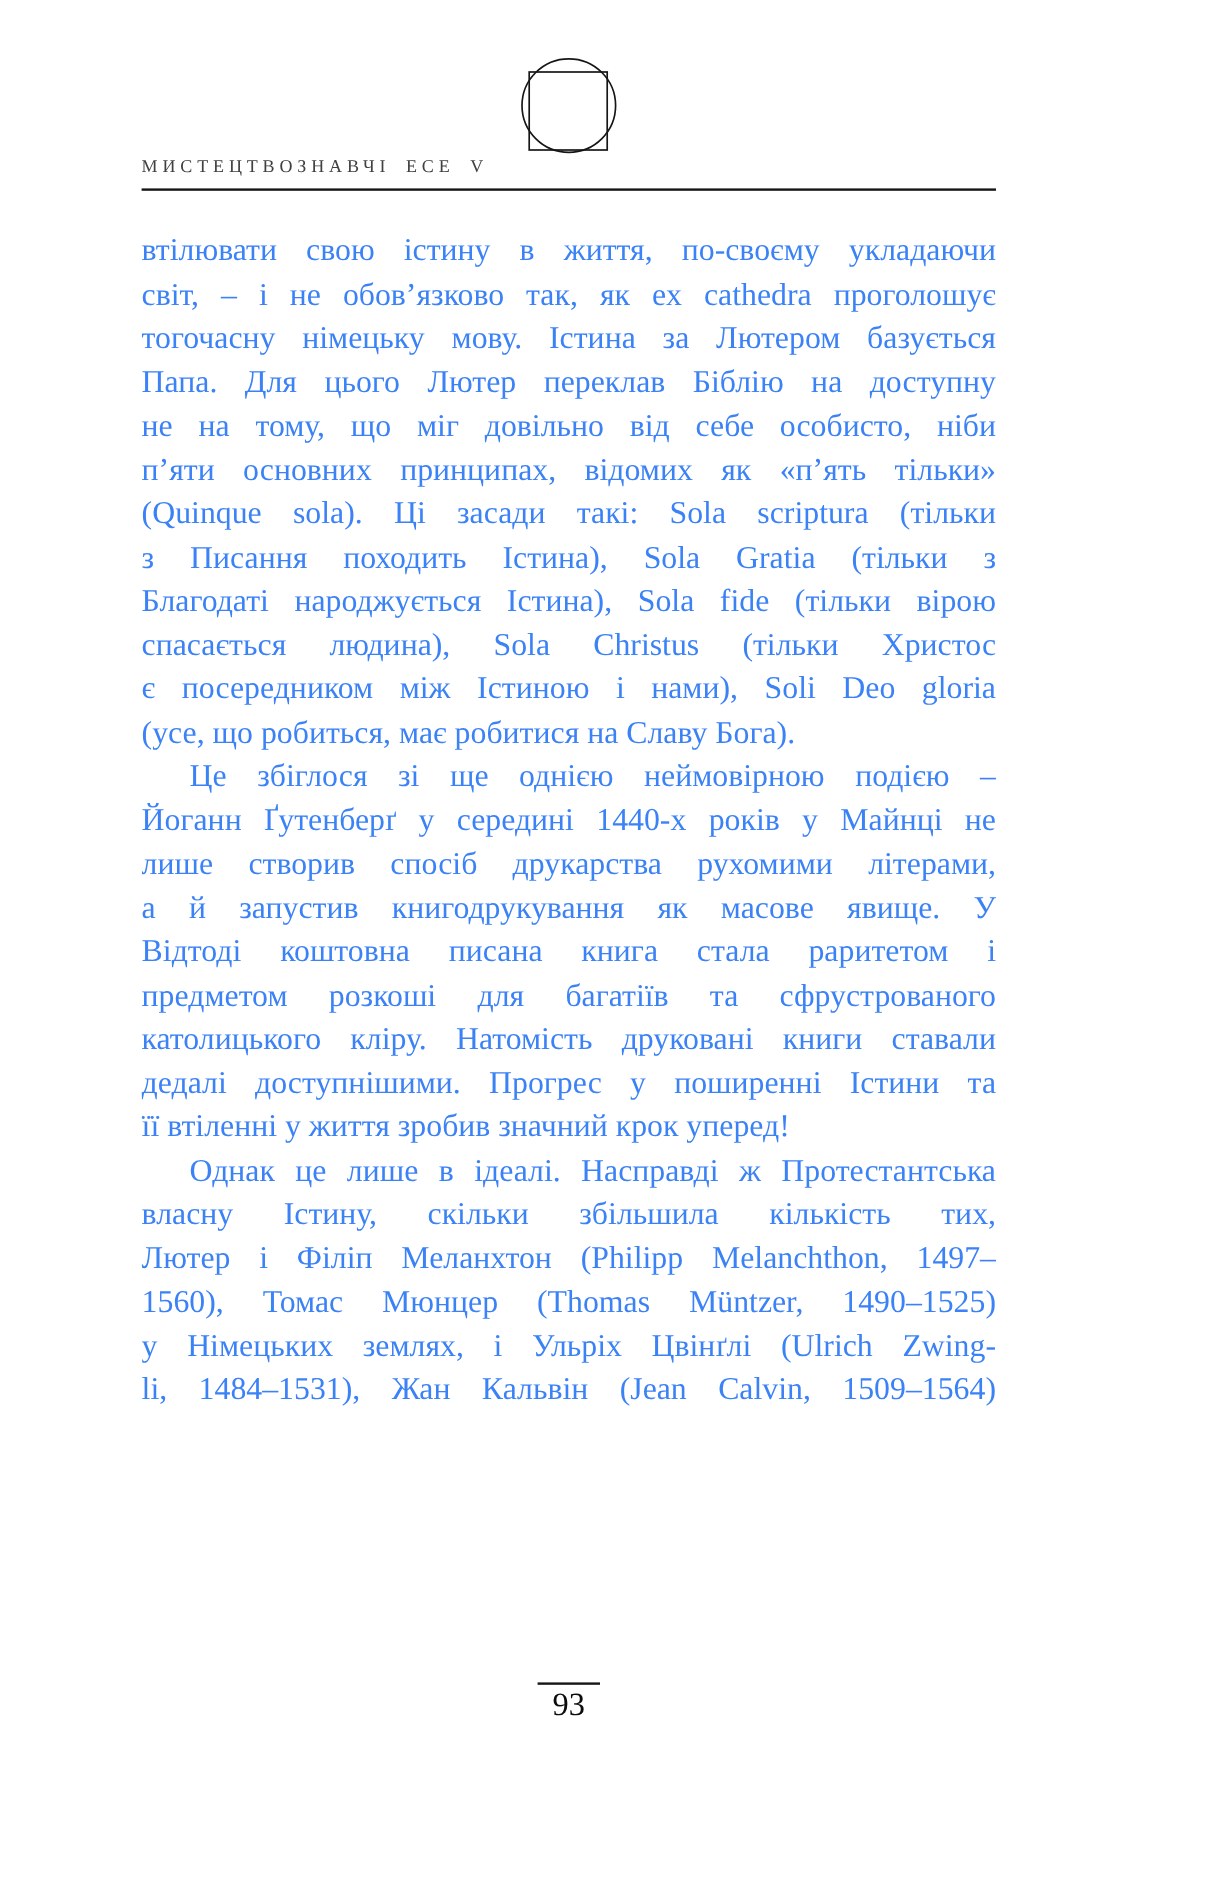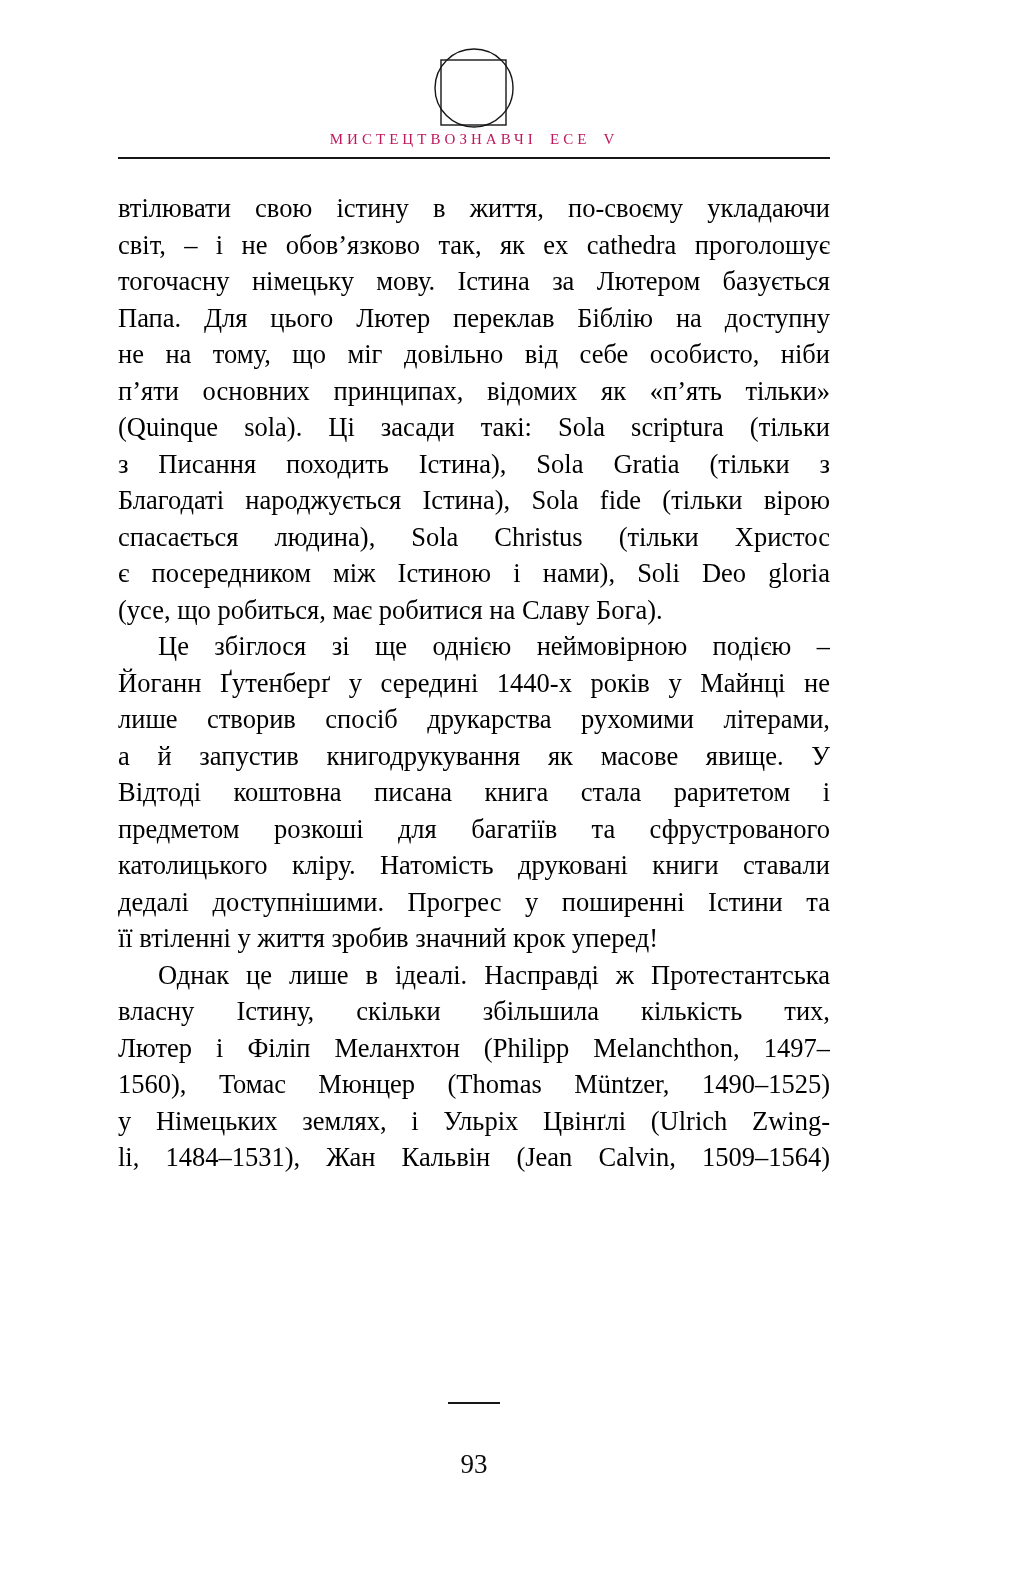--- a/index.html
+++ b/index.html
@@ -22,35 +22,35 @@
     width: 712px;
   }
   .logo-wrap {
     top: 47px;
     text-align: center;
     height: 84px;
   }
   .logo-wrap svg { display: inline-block; }
   .header-title {
     top: 131px;
-    text-align: center;
+    text-align: left;
     font-size: 15px;
     letter-spacing: 0.27em;
     word-spacing: 0.35em;
-    color: #be185d;
+    color: #404040;
   }
   .header-rule {
     top: 157px;
     height: 2px;
     background: #161616;
   }
   .body-text {
     top: 190px;
     font-size: 26.5px;
-    color: #000000;
+    color: #3b82f6;
   }
   .line {
     line-height: 36.5px;
     height: 36.5px;
     text-align: justify;
     text-align-last: justify;
     text-justify: inter-word;
     white-space: normal;
     overflow: hidden;
   }
@@ -62,21 +62,20 @@
   }
   .footer-rule {
     width: 52px;
     margin: 0 auto;
     border-top: 2px solid #161616;
   }
   .page-number {
     font-size: 27px;
     line-height: 32px;
     color: #0c0c0c;
-    margin-top: 44px;
   }
 </style>
 </head>
 <body>
 
 <div class="page">
 
   <div class="col logo-wrap">
     <svg width="98" height="82" viewBox="0 0 98 82" xmlns="http://www.w3.org/2000/svg">
       <circle cx="49" cy="41" r="39" fill="none" stroke="#161616" stroke-width="1.4"></circle>

